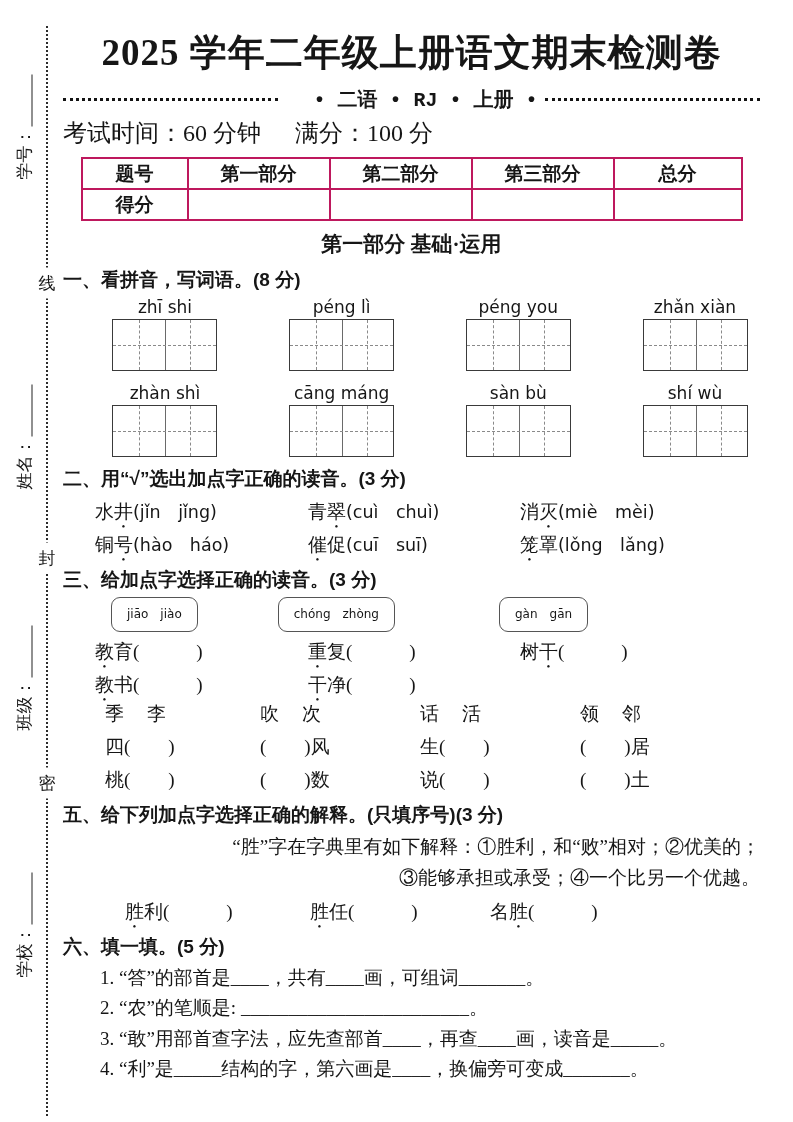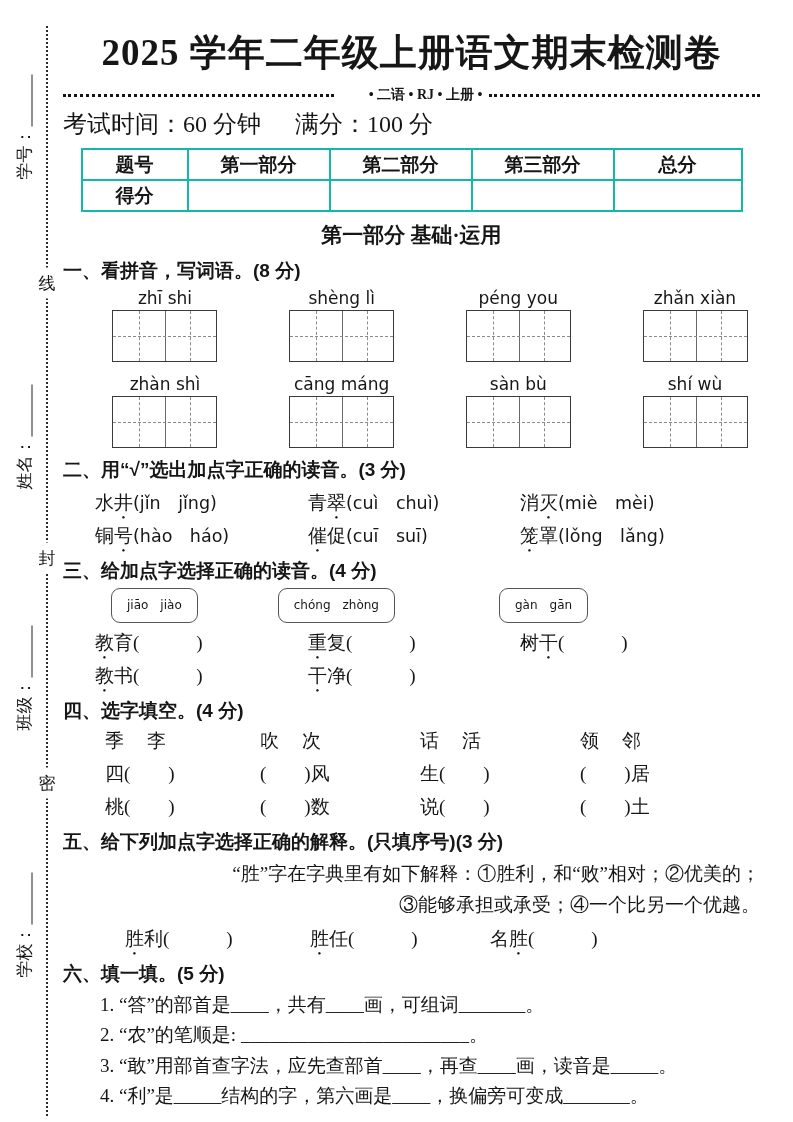--- a/index.html
+++ b/index.html
@@ -14,26 +14,26 @@
           vertical-align:-3px;margin-left:2px;}
   .sealchar{position:absolute;left:47px;transform:translate(-50%,-50%);background:#fff;
           padding:4px 1px;font-size:17px;z-index:2;}
 
   
   .content{position:absolute;left:63px;top:26px;width:697px;}
   h1.title{margin:2px 0 8px;text-align:center;font-size:37px;letter-spacing:1px;
           font-family:"Liberation Serif",serif;font-weight:bold;}
   .rulerow{display:flex;align-items:center;gap:7px;margin:0 0 4px;}
   .dotrule{flex:1;height:0;border-top:3px dotted #141414;}
-  .rulelabel{font-weight:bold;font-size:14px;font-family:Liberation Serif, serif;white-space:nowrap;margin-left:28px;}
+  .rulelabel{font-weight:bold;font-size:20px;font-family:Liberation Mono, monospace;white-space:nowrap;margin-left:28px;}
   .examinfo{text-align:left;font-weight:normal;font-size:24px;margin:4px 0 8px;}
   .examinfo .gap{display:inline-block;width:34px;}
 
   table.score{border-collapse:collapse;margin:0 auto;table-layout:fixed;width:660px;}
-  table.score td{border:2px solid #14b8a6;height:29px;text-align:center;font-weight:bold;
+  table.score td{border:2px solid #be185d;height:29px;text-align:center;font-weight:bold;
           font-size:19px;padding:0;}
 
   h2.part{margin:9px 0 4px;text-align:center;font-size:21px;font-weight:bold;}
 
   .qhead{font-size:19px;font-weight:bold;font-family:"Liberation Sans",sans-serif;margin:9px 0 4px;}
 
   
   .pyrow,.boxrow{display:flex;justify-content:space-between;margin-left:49px;width:636px;}
   .pyrow{margin-top:4px;}
   .pygroup{width:106px;text-align:center;font-family:"DejaVu Sans",sans-serif;font-size:17px;}
@@ -129,21 +129,21 @@
         <td></td>
       </tr>
     </tbody>
       </table>
 
     <h2 class="part">第一部分 基础·运用</h2>
 
     <div class="qhead">一、看拼音，写词语。(8 分)</div>
     <div class="pyrow">
       <div class="pygroup">zhī  shi</div>
-      <div class="pygroup">shèng  lì</div>
+      <div class="pygroup">péng  lì</div>
       <div class="pygroup">péng  you</div>
       <div class="pygroup">zhǎn  xiàn</div>
     </div>
     <div class="boxrow">
       <div class="wbox">
           <i class="vmid"></i>
           <i class="vd1"></i>
           <i class="vd2"></i>
           <i class="hd"></i>
         </div>
@@ -204,37 +204,36 @@
       <div class="c1"><span>水</span><span class="dotchar">井</span><span></span><span class="opts">(jǐn　jǐng)</span></div>
       <div class="c2"><span>青</span><span class="dotchar">翠</span><span></span><span class="opts">(cuì　chuì)</span></div>
       <div class="c3"><span>消</span><span class="dotchar">灭</span><span></span><span class="opts">(miè　mèi)</span></div>
     </div>
     <div class="row3">
       <div class="c1"><span>铜</span><span class="dotchar">号</span><span></span><span class="opts">(hào　háo)</span></div>
       <div class="c2"><span></span><span class="dotchar">催</span><span>促</span><span class="opts">(cuī　suī)</span></div>
       <div class="c3"><span></span><span class="dotchar">笼</span><span>罩</span><span class="opts">(lǒng　lǎng)</span></div>
     </div>
 
-    <div class="qhead">三、给加点字选择正确的读音。(4 分)</div>
+    <div class="qhead">三、给加点字选择正确的读音。(3 分)</div>
     <div class="pillrow">
       <span class="pill pill1">jiāo　jiào</span>
       <span class="pill pill2">chóng　zhòng</span>
       <span class="pill pill3">gàn　gān</span>
     </div>
     <div class="row3">
       <div class="c1"><span></span><span class="dotchar">教</span><span>育</span><span>(　　　)</span></div>
       <div class="c2"><span></span><span class="dotchar">重</span><span>复</span><span>(　　　)</span></div>
       <div class="c3"><span>树</span><span class="dotchar">干</span><span></span><span>(　　　)</span></div>
     </div>
     <div class="row3">
       <div class="c1"><span></span><span class="dotchar">教</span><span>书</span><span>(　　　)</span></div>
       <div class="c3"><span></span><span class="dotchar">干</span><span>净</span><span>(　　　)</span></div>
     </div>
 
-    <div class="qhead">四、选字填空。(4 分)</div>
     <div class="row4" style="margin-top:3px">
       <div class="d1 optpair">季　李</div>
       <div class="d2 optpair">吹　次</div>
       <div class="d3 optpair">话　活</div>
       <div class="d4 optpair">领　邻</div>
     </div>
     <div class="row4">
       <div class="d1">四(　　)</div>
       <div class="d2">(　　)风</div>
       <div class="d3">生(　　)</div>

